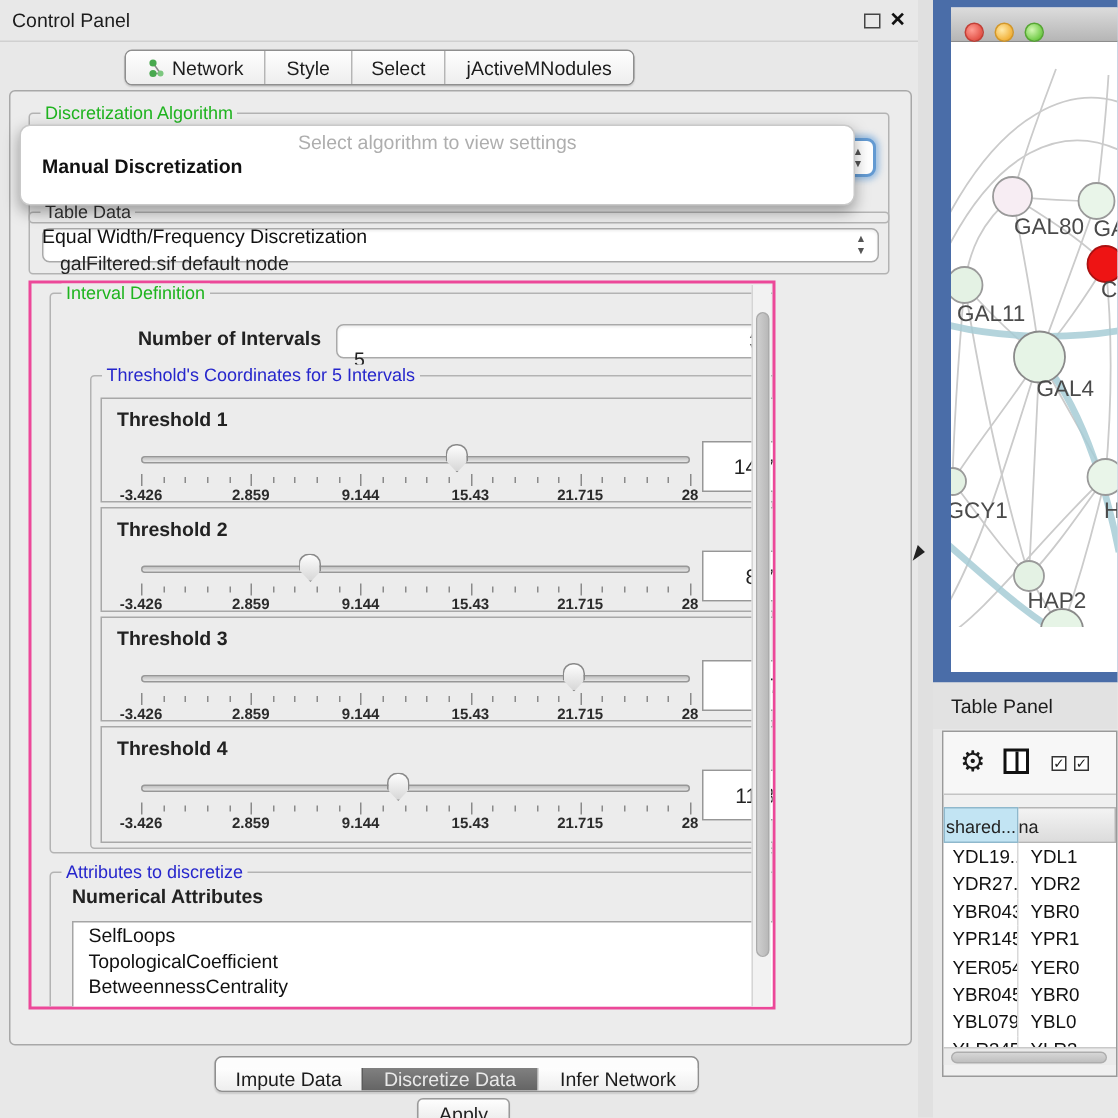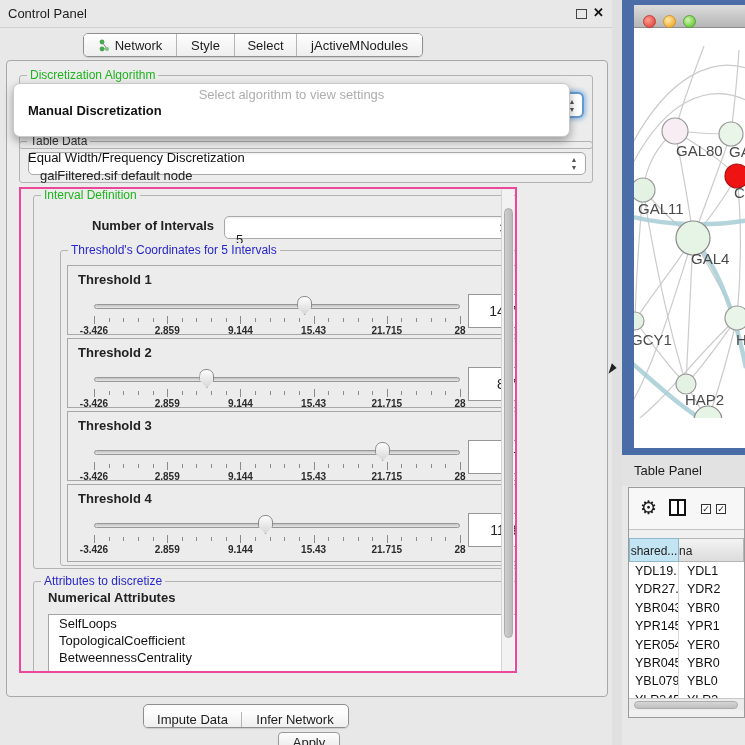--- a/index.html
+++ b/index.html
@@ -404,20 +404,23 @@
 </div>
 <div class="abs" id="algo-popup">
   <div class="abs" id="algo-prompt">Select algorithm to view settings</div>
   <div class="algo-item" style="top:19px; font-weight:bold;">Manual Discretization</div>
   <div class="algo-item" style="top:35px;margin-top:31px;">Equal Width/Frequency Discretization</div>
 </div>
 
 <div class="abs segmented" id="bottom-tabs">
   <div class="seg" style="width:97px">
       <span>Impute Data</span>
+    </div>
+  <div class="seg sel" style="width:117px">
+      <span>Discretize Data</span>
     </div>
   <div class="seg" style="width:107px">
       <span>Infer Network</span>
     </div>
 </div>
 
 <div class="abs" id="divider"></div>
 
 <div class="abs" id="net-frame">
   <div class="abs" id="net-window">

